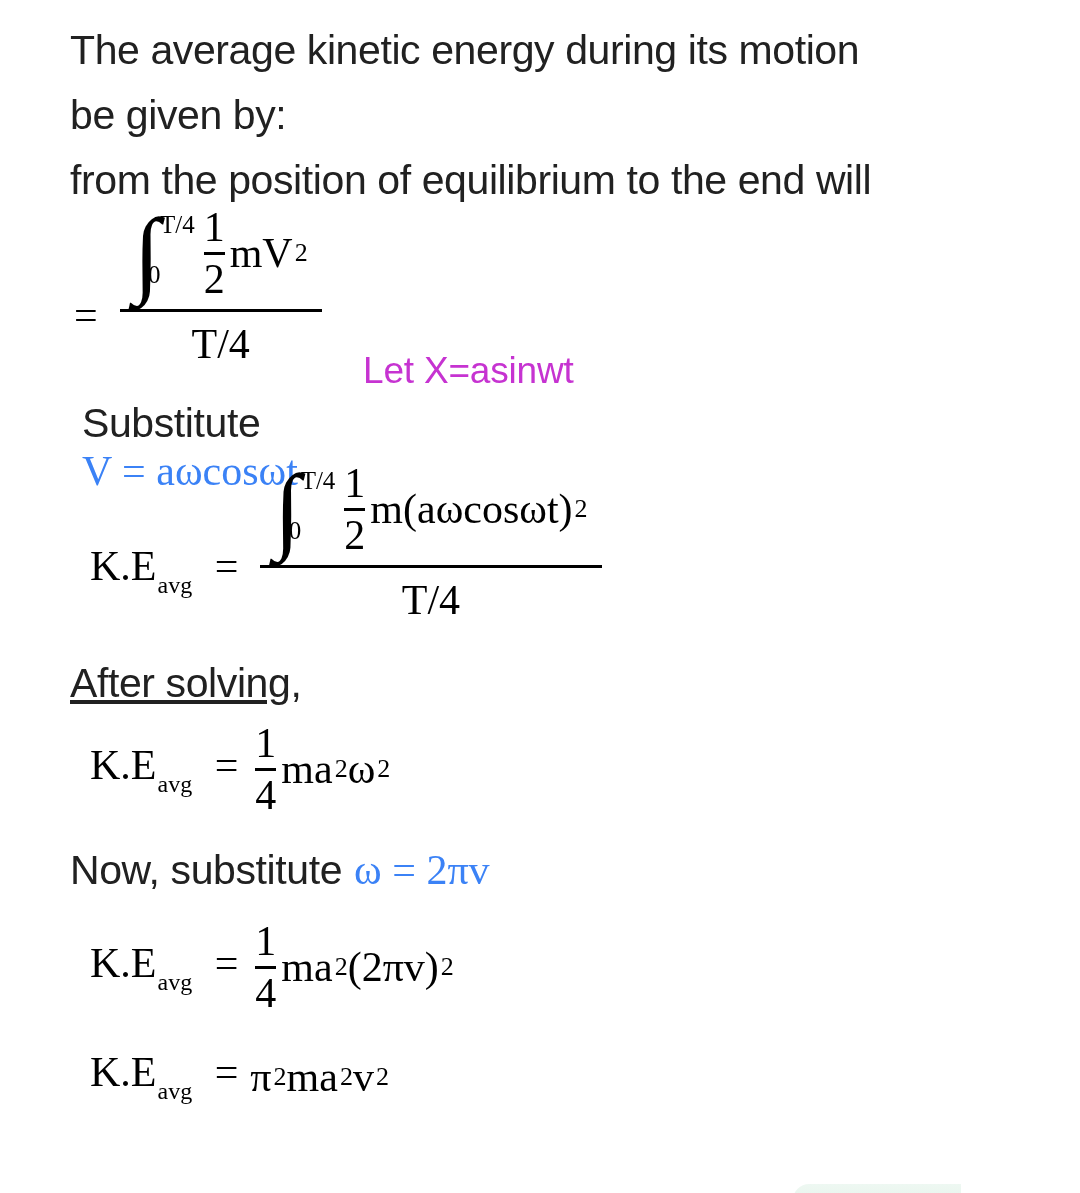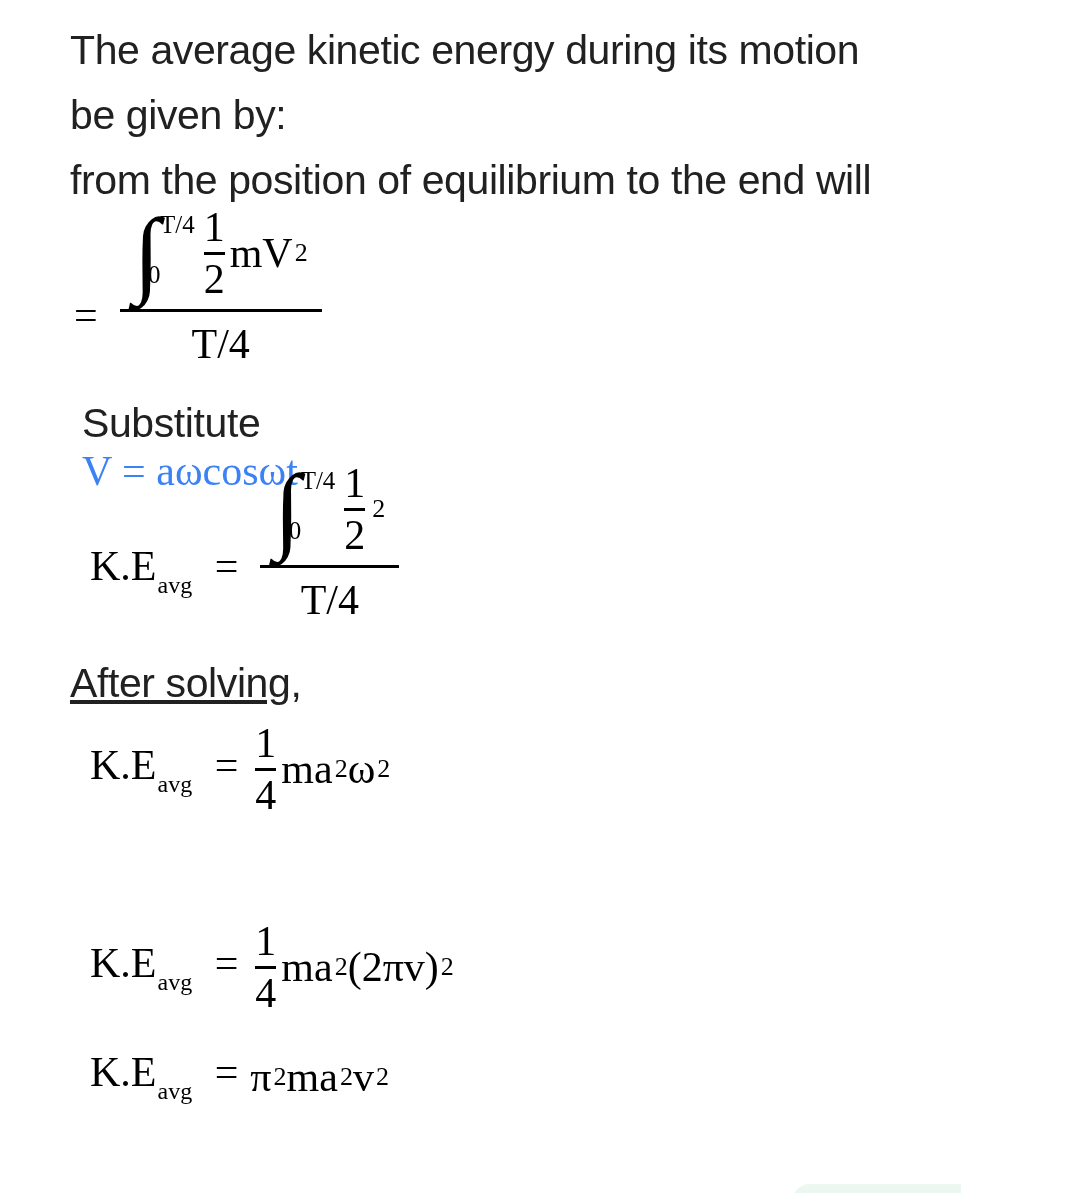--- a/index.html
+++ b/index.html
@@ -105,20 +105,21 @@
           <span>2</span>
         </span>
         <span>mV</span>
           <sup class="sq">2</sup>
       </span>
       <span class="mainbar"></span>
       <span class="den">T/4</span>
     </span>
   </div>
 
+  <div class="annotation">Let X=asinwt</div>
 
   <div class="statement sans" style="top:400px;flex-direction:column;">
     <span>Substitute</span>
     <span class="mathbit">V  = aωcosωt</span>
   </div>
 
   <div class="math-row" style="left:70px;top:462px;">
     <span class="lhs vshift">
       <span>K.E</span><sub class="avg">avg</sub>
       <span class="eq">=</span>
@@ -130,20 +131,21 @@
           <span class="int-limits">
             <span class="int-upper">T/4</span>
             <span class="int-lower">0</span>
           </span>
         </span>
         <span class="sfrac">
           <span>1</span>
           <span class="fbar"></span>
           <span>2</span>
         </span>
+        <span>m(aωcosωt)</span>
           <sup class="sq">2</sup>
       </span>
       <span class="mainbar"></span>
       <span class="den">T/4</span>
     </span>
   </div>
 
   <div class="statement sans" style="top:660px;text-decoration:underline;">
     <span>After solving,</span>
   </div>
@@ -158,20 +160,22 @@
       <span class="fbar"></span>
       <span>4</span>
     </span>
     <span>ma</span>
       <sup class="sq">2</sup>
     <span>ω</span>
       <sup class="sq">2</sup>
   </div>
 
   <div class="statement sans" style="top:846px;">
+    <span>Now, substitute</span>
+    <span class="mathbit">ω = 2πv</span>
   </div>
 
   <div class="math-row" style="left:70px;top:920px;">
     <span class="lhs">
       <span>K.E</span><sub class="avg">avg</sub>
       <span class="eq">=</span>
     </span>
     <span class="sfrac">
       <span>1</span>
       <span class="fbar"></span>

